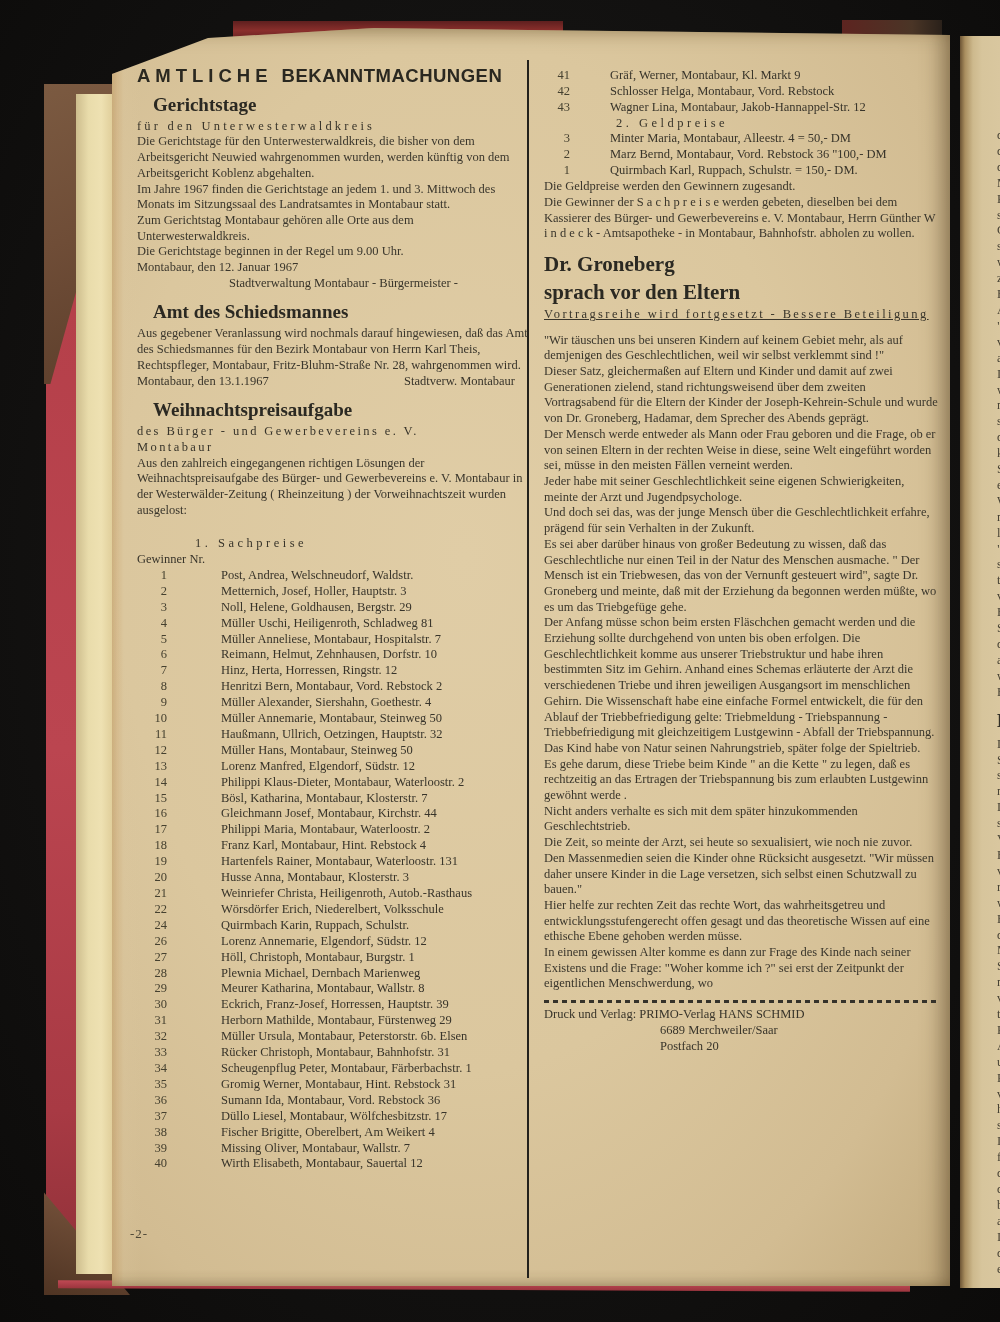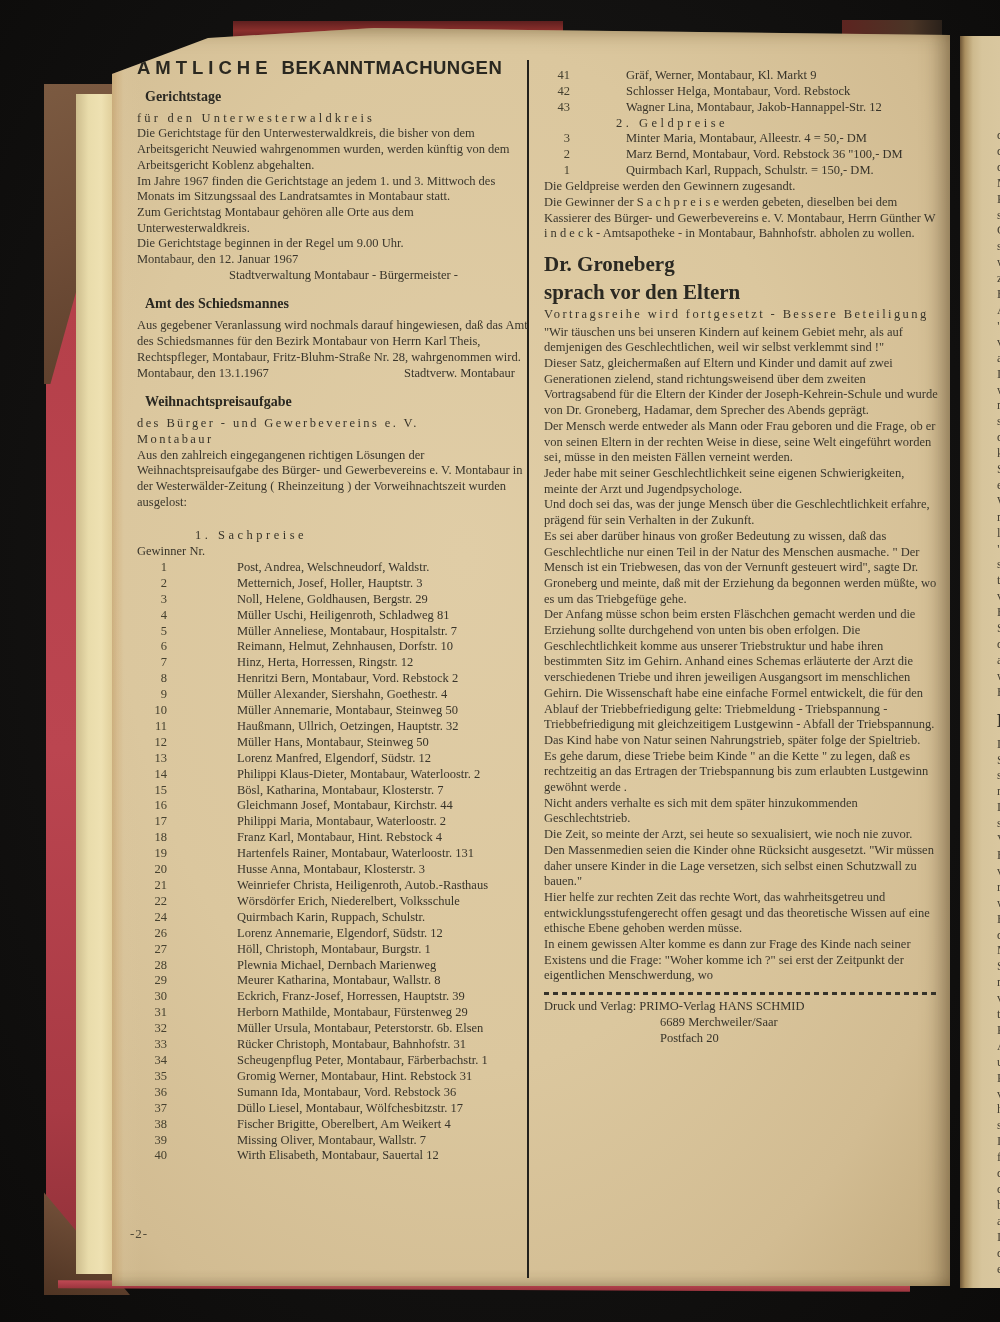--- a/index.html
+++ b/index.html
@@ -26,37 +26,37 @@
   
   .page{position:absolute;left:112px;top:28px;width:838px;height:1258px;overflow:hidden;
         background:
           linear-gradient(90deg, rgba(205,160,100,0.40) 0px, rgba(220,199,158,0.25) 12px, rgba(0,0,0,0) 30px),
           radial-gradient(ellipse at 42% 42%, #e0cda6 0%, #dbc79e 50%, #d2bc92 80%, #c3ab7e 100%);
         clip-path:polygon(0 46px,96px 10px,262px 0,100% 7px,100% 100%,0 100%);
         box-shadow:inset -16px 0 20px -8px rgba(90,70,40,.55), inset 0 16px 18px -12px rgba(120,95,55,.5), inset 0 -10px 14px -10px rgba(100,80,45,.45);}
   .divider{position:absolute;left:415px;top:32px;width:2px;height:1218px;background:#23211c;}
   
   .col{position:absolute;font-size:12.5px;line-height:15.7px;}
-  .col-left{left:25px;top:32px;width:392px;}
+  .col-left{left:25px;top:40px;width:392px;}
   .col-right{left:432px;top:40px;width:396px;}
   .h-stamp{font-family:"Liberation Sans",sans-serif;font-weight:bold;font-size:18.5px;color:#2a2820;white-space:nowrap;}
   .h-stamp .w1{letter-spacing:5px;margin-right:9px;}
   .h-stamp .w2{letter-spacing:0.5px;}
-  h2{font-family:"Liberation Serif",serif;font-weight:bold;font-size:14px;line-height:22px;
-     color:#2b2922;margin:10px 0 3px 8px;}
+  h2{font-family:"Liberation Serif",serif;font-weight:bold;font-size:19px;line-height:22px;
+     color:#2b2922;margin:10px 0 3px 16px;}
   h2.article-t{font-size:21px;line-height:26px;margin:9px 0 2px 0;}
   .sperr{letter-spacing:3.2px;}
   .sperr2{letter-spacing:2.4px;}
   p{margin:0;}
   .para{margin:0;}
   .sig{margin-left:92px;}
   .dateline{display:flex;justify-content:space-between;padding-right:14px;}
   .listhead{letter-spacing:3.5px;margin-left:58px;margin-top:18px;}
   .listhead2{letter-spacing:3.5px;margin-left:72px;}
-  .row{display:flex;line-height:15.9px;gap:16px;}
+  .row{display:flex;line-height:15.9px;}
   .row .nr{width:30px;text-align:right;flex:none;color:#45402f;}
   .row .nm{margin-left:54px;}
   .col-right .row .nr{width:26px;}
   .col-right .row .nm{margin-left:40px;}
   .dashes{margin-top:8px;height:3px;
         background:repeating-linear-gradient(90deg,#35322a 0 5px,transparent 5px 9px);}
   .imprint{margin-top:4px;}
   .imprint .ind{margin-left:116px;}
   .pagenum{position:absolute;left:18px;top:1198px;font-size:13px;letter-spacing:1px;color:#4a4435;}
   
@@ -352,21 +352,21 @@
           </div>
         </div>
       <div class="tx">
 
       <p class="para">Die Geldpreise werden den Gewinnern zugesandt.</p>
           <p class="para">Die Gewinner der S a c h p r e i s e  werden gebeten, dieselben bei dem Kassierer des Bürger- und Gewerbevereins e. V. Montabaur, Herrn Günther W i n d e c k  -  Amtsapotheke - in Montabaur, Bahnhofstr. abholen zu wollen.</p>
         </div>
 
       <h2 class="article-t">Dr. Groneberg</h2>
       <h2 class="article-t" style="margin-top:0;">sprach vor den Eltern</h2>
-      <div class="sperr2" style="margin-bottom:2px;">Vortragsreihe wird fortgesetzt - Bessere Beteiligung</div>
+      <div class="sperr2" style="margin-bottom:10px;text-decoration:underline;">Vortragsreihe wird fortgesetzt - Bessere Beteiligung</div>
       <div class="tx">
 
       <p class="para">"Wir täuschen uns bei unseren Kindern auf keinem Gebiet mehr, als auf demjenigen des Geschlechtlichen, weil wir selbst verklemmt sind !"</p>
           <p class="para">Dieser Satz, gleichermaßen auf Eltern und Kinder und damit auf zwei Generationen zielend, stand richtungsweisend über dem zweiten Vortragsabend für die Eltern der Kinder der Joseph-Kehrein-Schule und wurde von Dr. Groneberg, Hadamar, dem Sprecher des Abends geprägt.</p>
           <p class="para">Der Mensch werde entweder als Mann oder Frau geboren und die Frage, ob er von seinen Eltern in der rechten Weise in diese, seine Welt eingeführt worden sei, müsse in den meisten Fällen verneint werden.</p>
           <p class="para">Jeder habe mit seiner Geschlechtlichkeit seine eigenen Schwierigkeiten, meinte der Arzt und Jugendpsychologe.</p>
           <p class="para">Und doch sei das, was der junge Mensch über die Geschlechtlichkeit erfahre, prägend für sein Verhalten in der Zukunft.</p>
           <p class="para">Es sei aber darüber hinaus von großer Bedeutung zu wissen, daß das Geschlechtliche nur einen Teil in der Natur des Menschen ausmache. " Der Mensch ist ein Triebwesen, das von der Vernunft gesteuert wird", sagte Dr. Groneberg und meinte, daß mit der Erziehung da begonnen werden müßte, wo es um das Triebgefüge gehe.</p>
           <p class="para">Der Anfang müsse schon beim ersten Fläschchen gemacht werden und die Erziehung sollte durchgehend von unten bis oben erfolgen. Die Geschlechtlichkeit komme aus unserer Triebstruktur und habe ihren bestimmten Sitz im Gehirn. Anhand eines Schemas erläuterte der Arzt die verschiedenen Triebe und ihren jeweiligen Ausgangsort im menschlichen Gehirn. Die Wissenschaft habe eine einfache Formel entwickelt, die für den Ablauf der Triebbefriedigung gelte: Triebmeldung - Triebspannung - Triebbefriedigung mit gleichzeitigem Lustgewinn - Abfall der Triebspannung.</p>
           <p class="para">Das Kind habe von Natur seinen Nahrungstrieb, später folge der Spieltrieb.</p>

